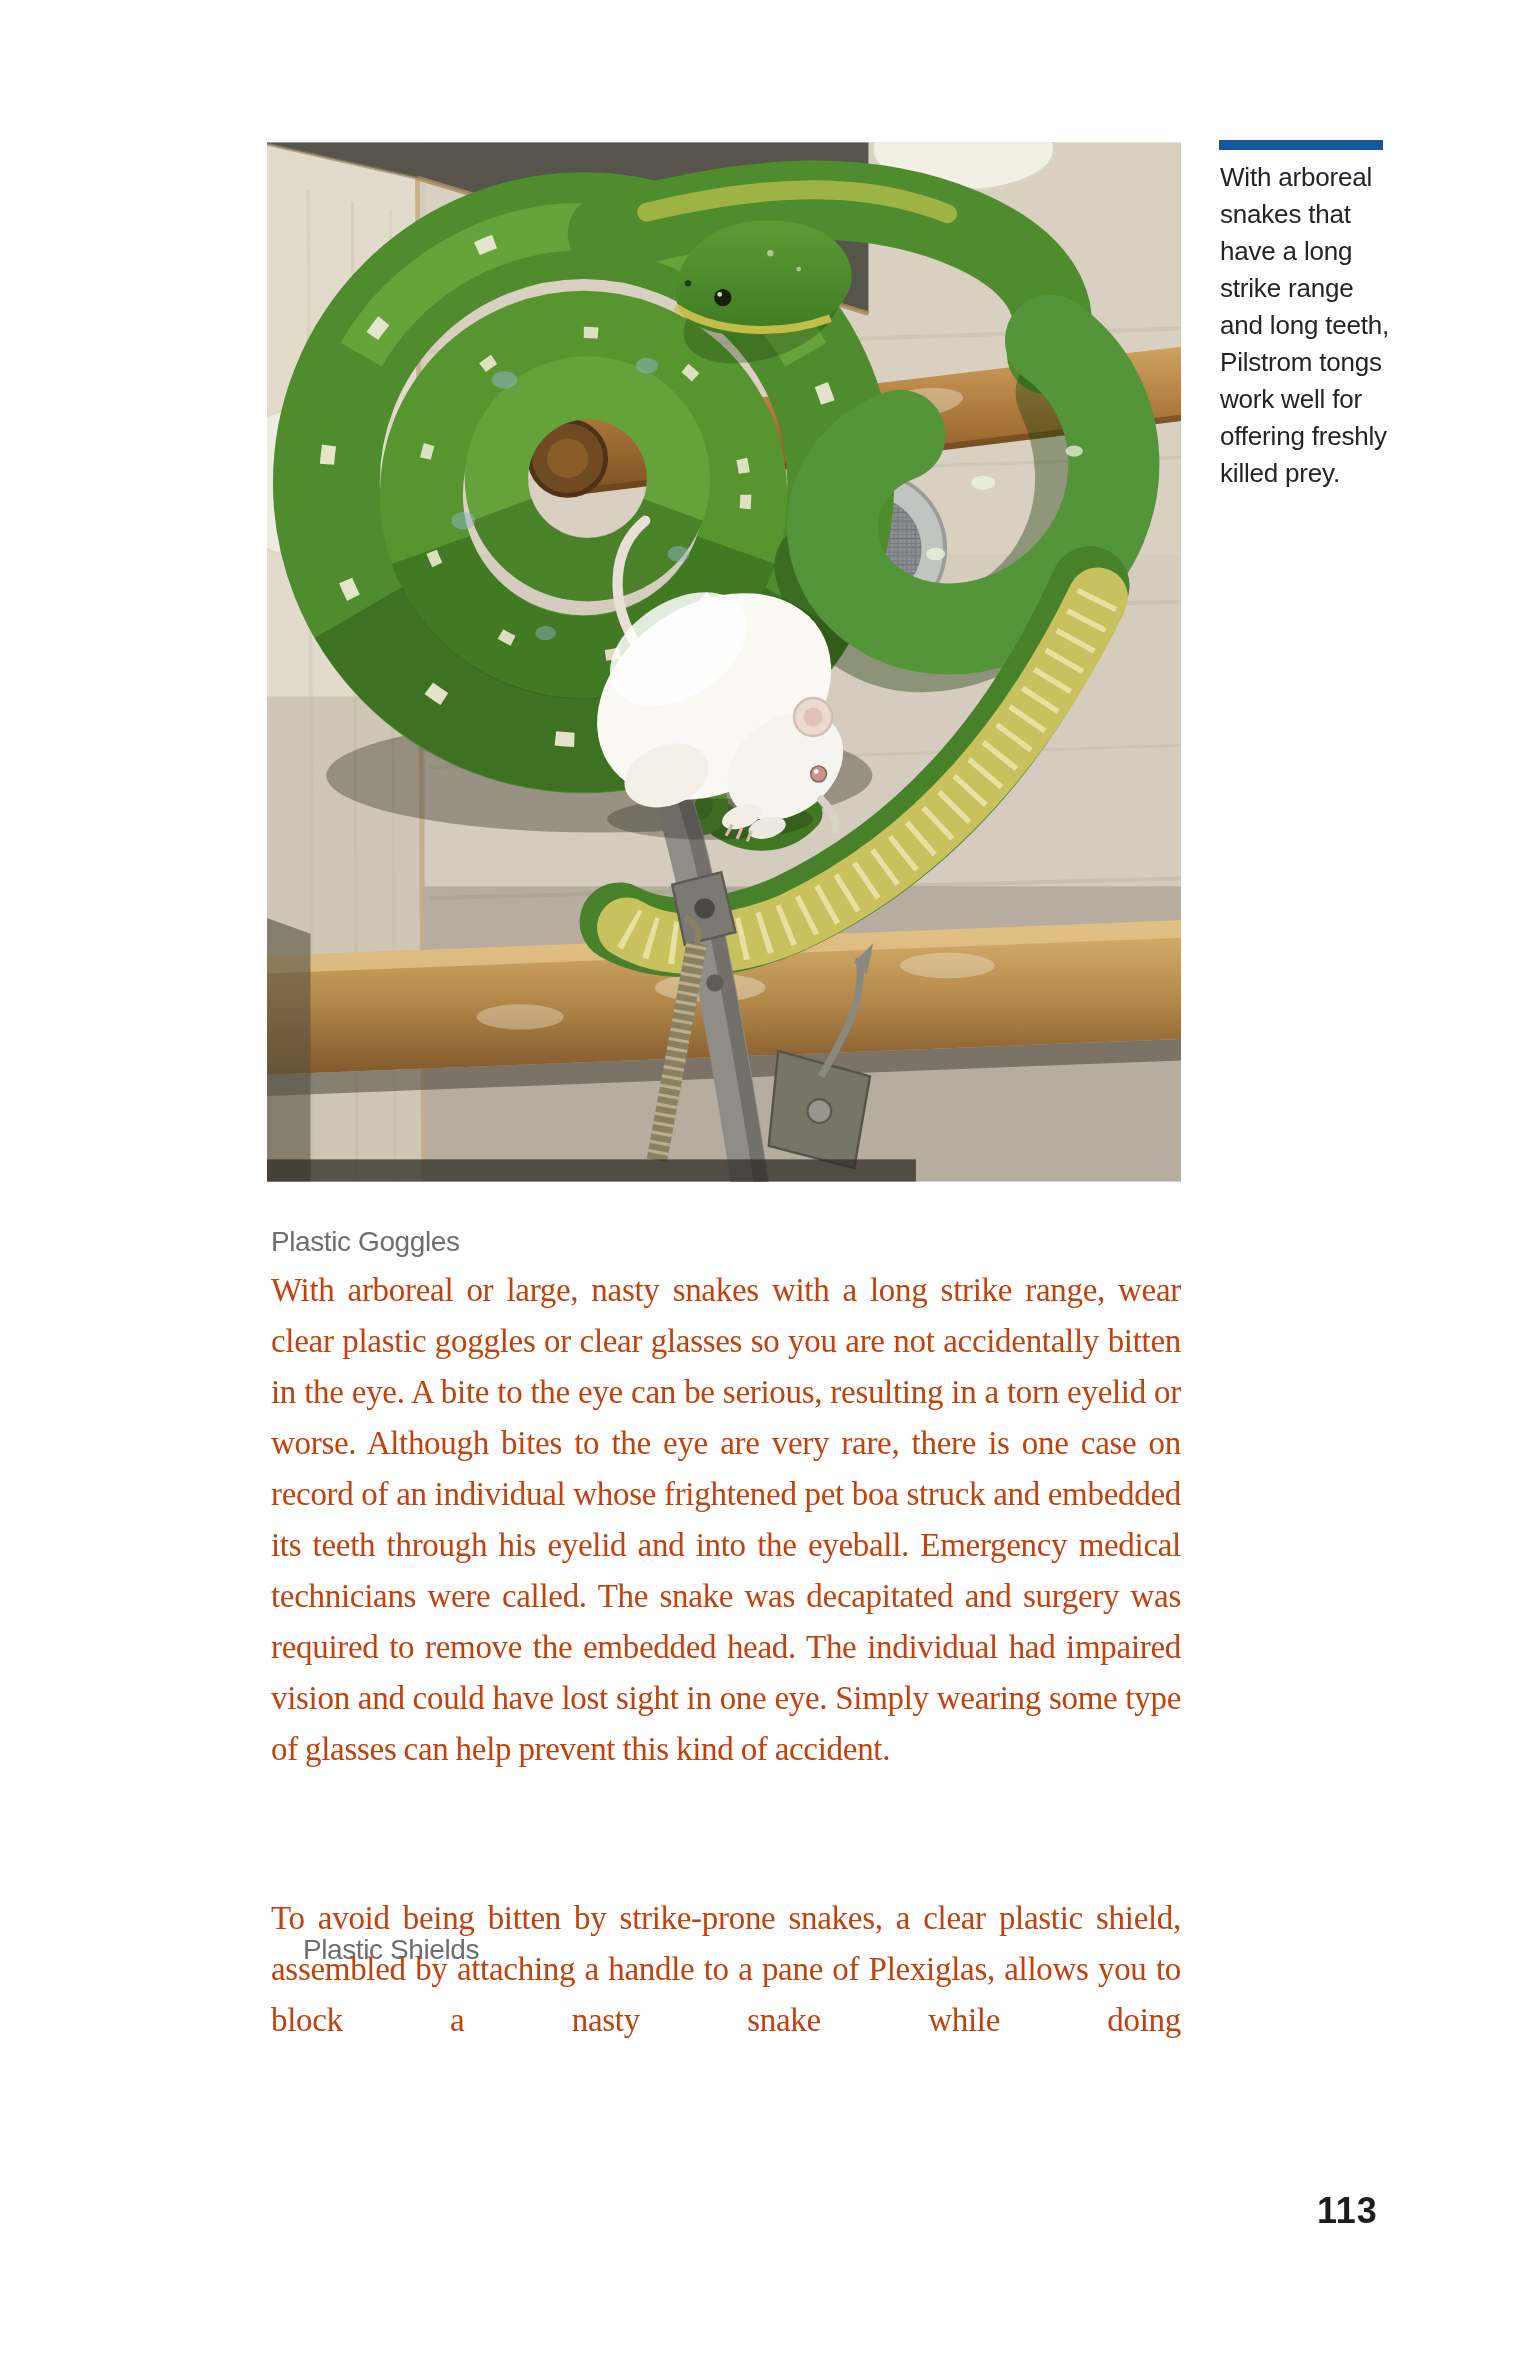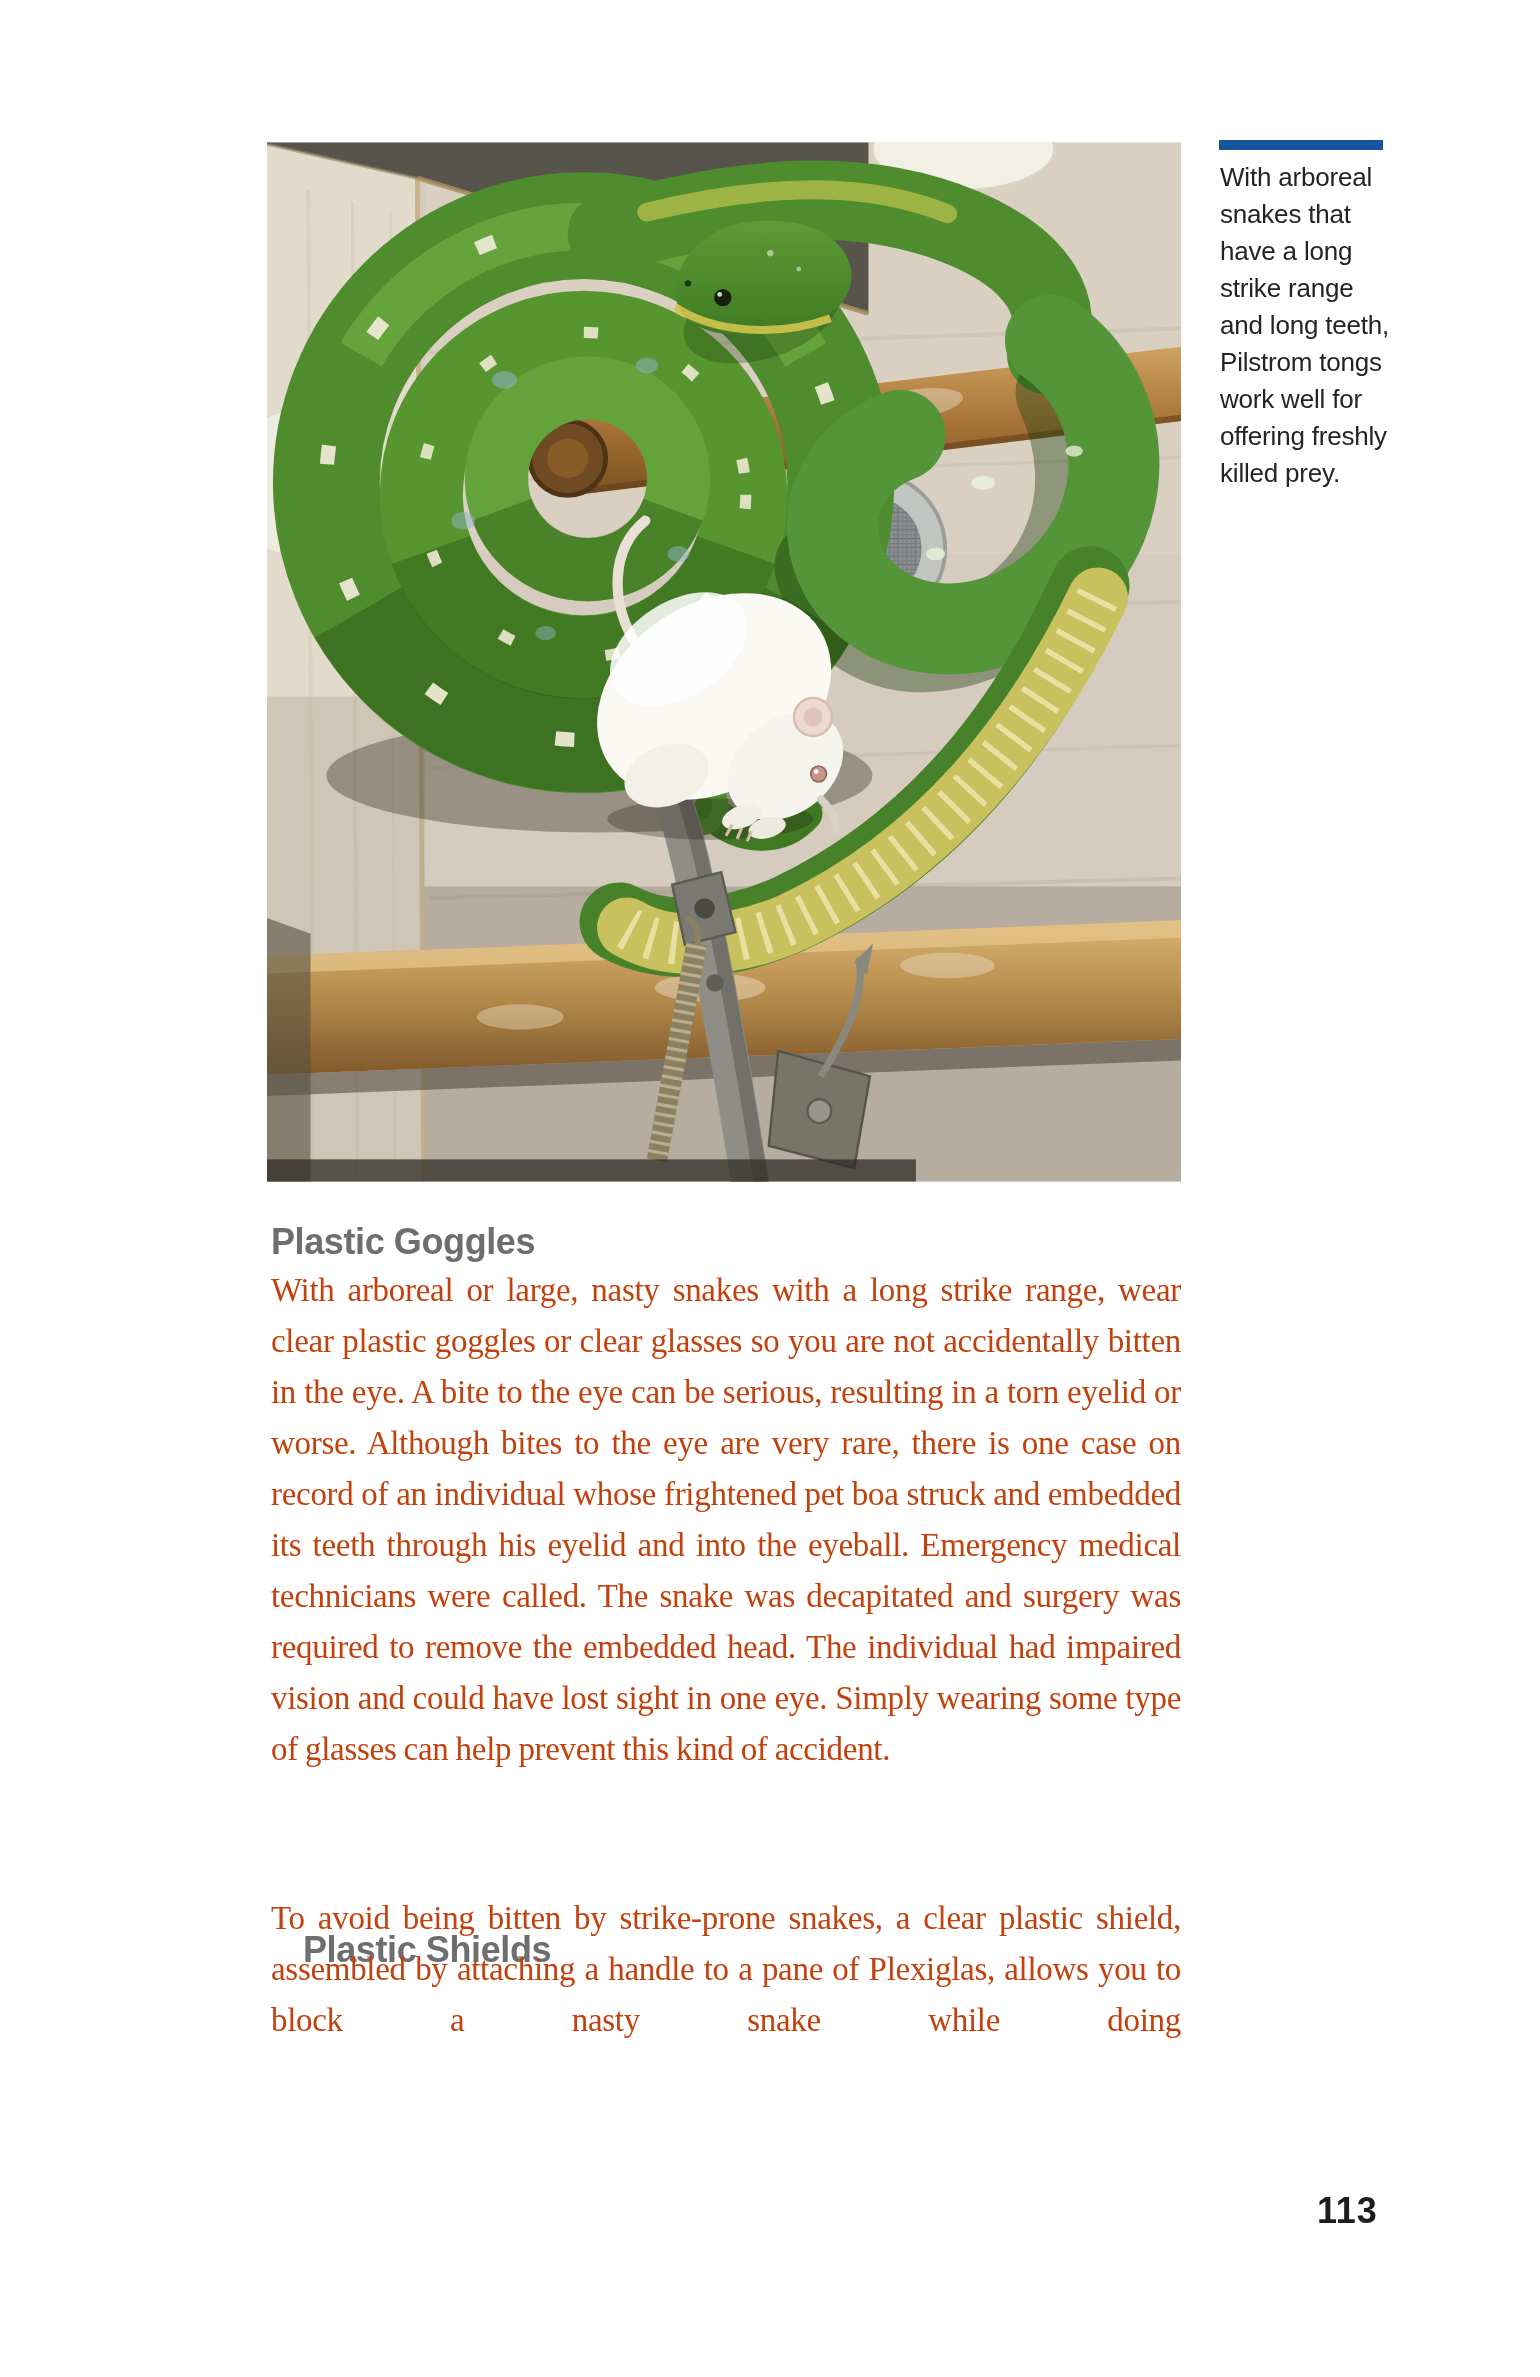--- a/index.html
+++ b/index.html
@@ -23,21 +23,21 @@
   #caption{
     position:absolute;left:1220px;top:159px;width:245px;
     font-family:"Liberation Sans", sans-serif;
     font-size:26px;line-height:37px;color:#242424;
     white-space:pre-line;letter-spacing:-0.2px;
   }
   
   .heading{
     position:absolute;left:271px;width:910px;
     font-family:"Liberation Sans", sans-serif;
-    font-weight:bold;font-size:36px;line-height:40px;color:#6d6e70;
+    font-weight:normal;font-size:28px;line-height:40px;color:#6d6e70;
     letter-spacing:-0.4px;
   }
   #heading-goggles{top:1222px;}
   #heading-shields{top:1930px;margin-left:32px;}
   .bodytext{
     position:absolute;left:271px;width:910px;
     font-size:33px;line-height:51px;color:#c2410c;
     text-align:justify;letter-spacing:-0.3px;word-spacing:-0.8px;
   }
   #para-goggles{top:1265px;}

